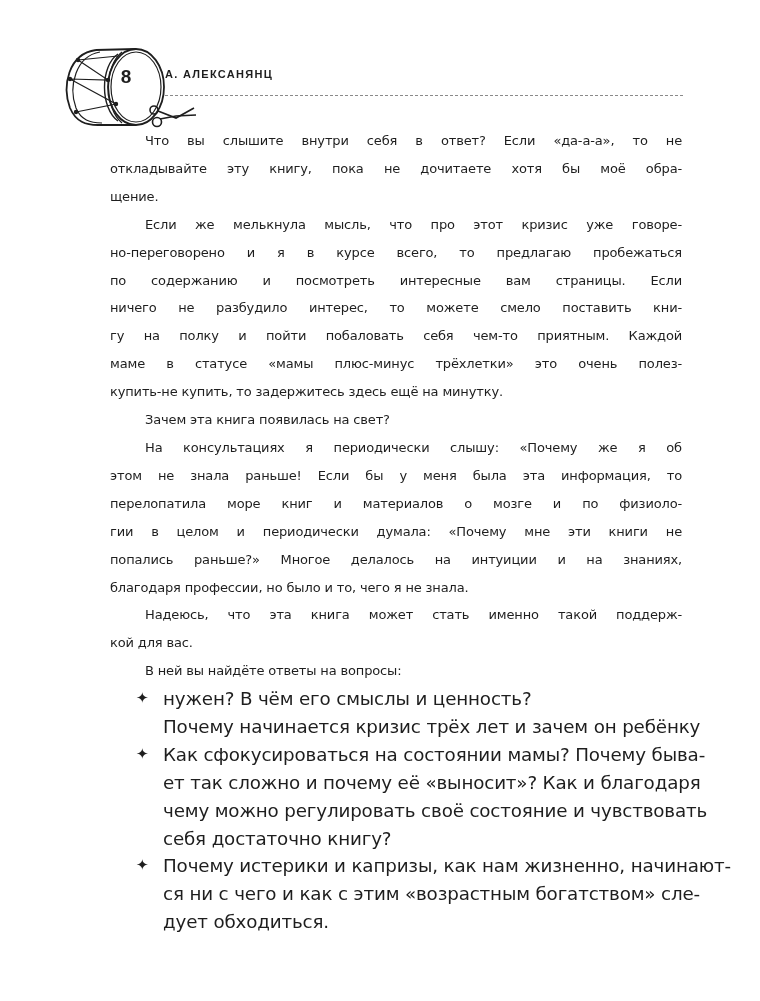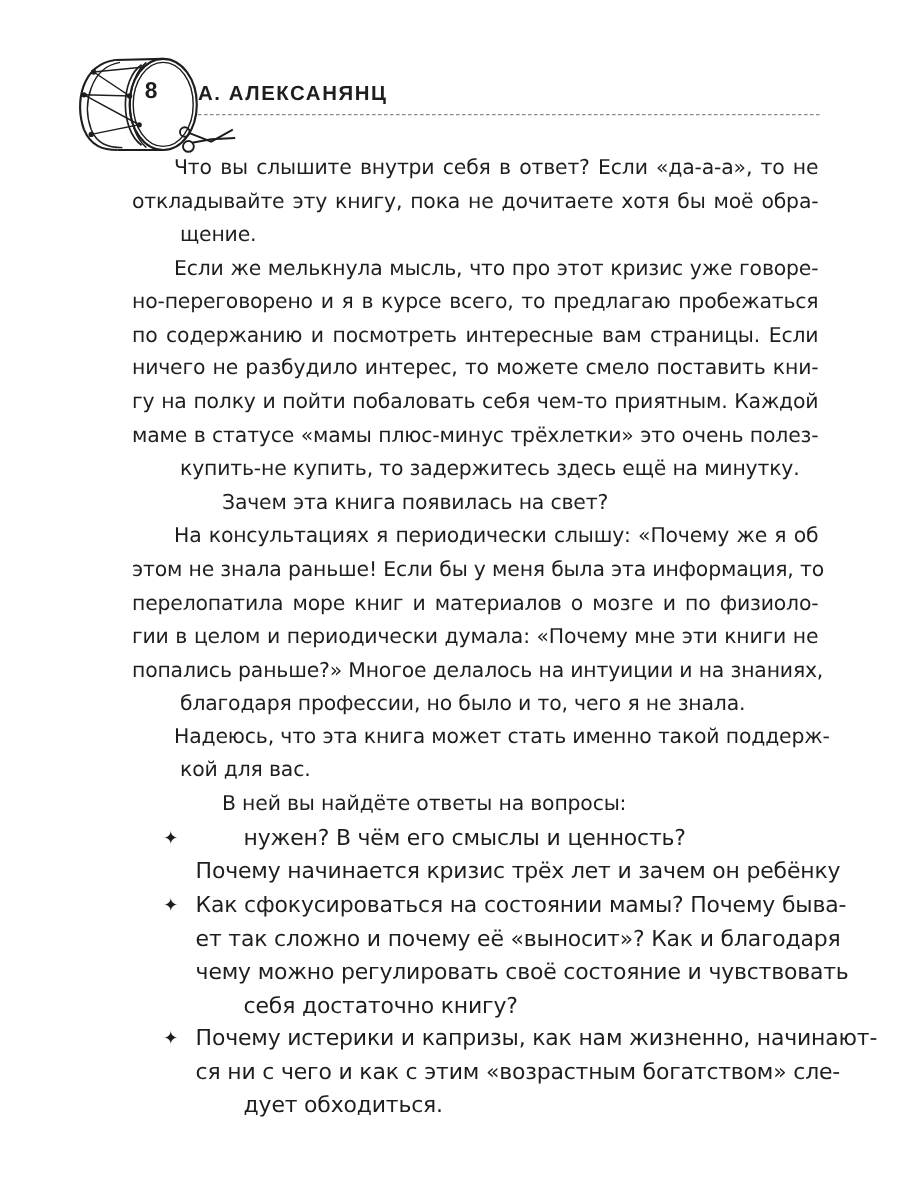--- a/index.html
+++ b/index.html
@@ -7,36 +7,36 @@
       width: 760px; height: 1001px; position: relative; overflow: hidden;
       font-family: "DejaVu Sans", sans-serif; color: #1e1e1e;
     }
     .drum { position: absolute; left: 56px; top: 46px; width: 120px; height: 82px; }
     .page-num {
       position: absolute; left: 114px; top: 66px; width: 24px; text-align: center;
       font-family: "Liberation Sans", sans-serif; font-weight: bold; font-size: 19px; color: #1e1e1e;
     }
     .author {
       position: absolute; left: 165px; top: 68px;
-      font-family: "Liberation Sans", sans-serif; font-weight: bold; font-size: 17px;
+      font-family: "Liberation Sans", sans-serif; font-weight: bold; font-size: 11px;
       letter-spacing: 1.3px; color: #1e1e1e;
     }
     .dash-rule {
       position: absolute; left: 165px; top: 95px; width: 518px; height: 0;
       border-top: 1.4px dashed #8a8a8a;
     }
     .scissors { position: absolute; left: 146px; top: 102px; width: 52px; height: 28px; }
 
     .body-text {
       position: absolute; left: 110px; top: 127px; width: 572px;
-      font-size: 17px; line-height: 27.9px; letter-spacing: -0.15px;
+      font-size: 13px; line-height: 27.9px; letter-spacing: -0.15px;
     }
     .para { margin: 0; text-indent: 35px; text-align: justify; }
     .line { display: block; white-space: nowrap; text-align: justify; text-align-last: justify; }
-    .line.last { text-align-last: left; margin-left: 40px; }
+    .line.last { text-align-last: left; }
     .list { position: absolute; left: 110px; top: 685px; width: 572px; font-size: 18.3px; line-height: 27.9px; letter-spacing: -0.15px; }
     .li { position: relative; padding-left: 53px; margin: 0; }
     .bullet { position: absolute; left: 26px; top: 0; font-size: 15px; color: #1e1e1e; }
   </style>
 </head>
 <body>
 
 <svg class="drum" viewBox="0 0 120 82">
   <g fill="none" stroke="#1e1e1e" stroke-width="1.8">
 

